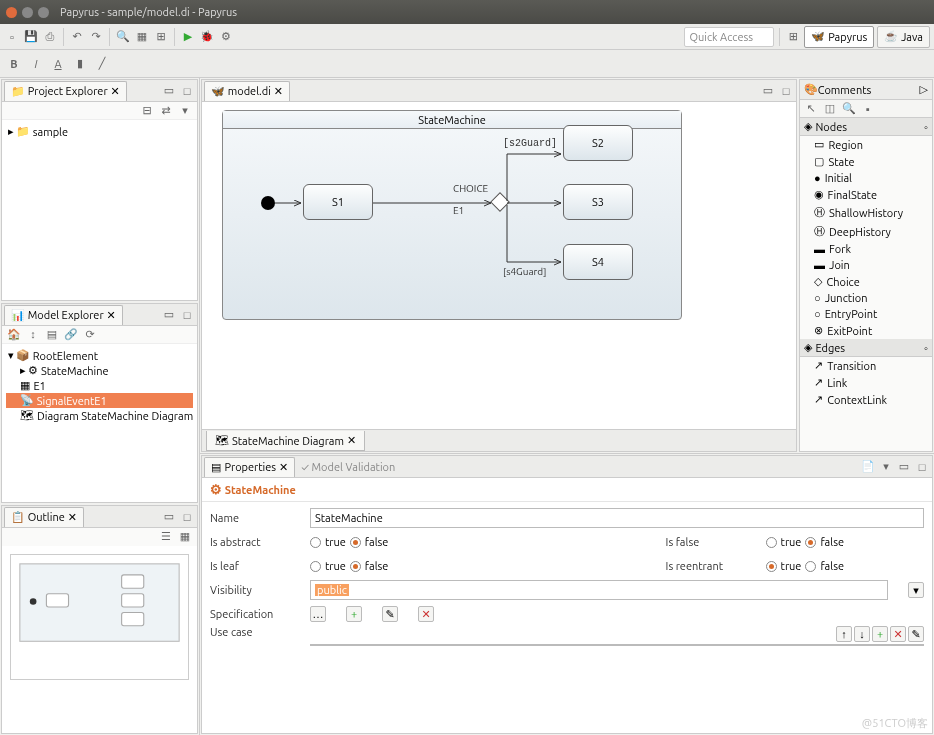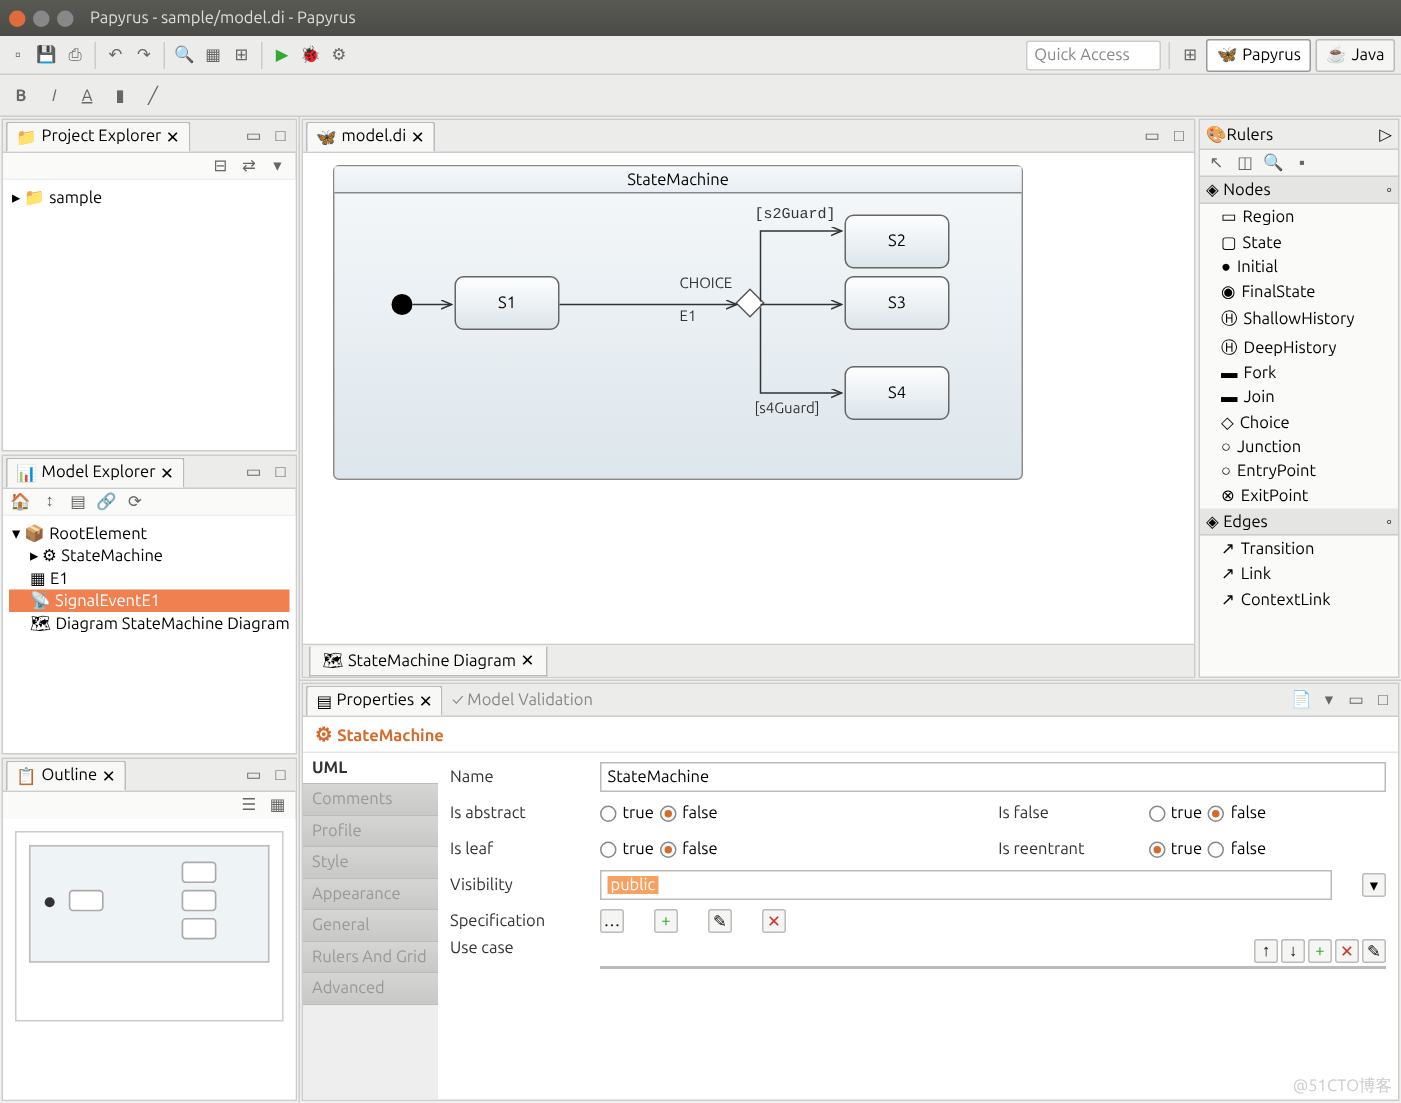--- a/index.html
+++ b/index.html
@@ -26,21 +26,21 @@
 .tree-item { padding: 1px 2px; display: flex; align-items: center; gap: 3px; cursor: pointer; white-space:nowrap;}
 .tree-item.sel { background: #f08050; color: #fff; }
 .tree-ind1 { padding-left: 14px; }
 .center-col { flex: 1; display: flex; flex-direction: column; min-width:0;}
 .editor-area { flex: 1; display: flex; min-height: 0; }
 .editor { flex: 1; border: 1px solid #ccc; margin: 1px; display: flex; flex-direction: column; background:#fff;}
 .canvas { flex: 1; background: #fff; position: relative; overflow: hidden; }
 .sm-frame { position: absolute; left: 20px; top: 8px; width: 460px; height: 210px; border: 1px solid #888; border-radius: 4px; background: linear-gradient(#f5f8fa,#dde6ec); }
 .sm-title { height: 18px; border-bottom: 1px solid #888; text-align: center; line-height: 18px; background: linear-gradient(#f5f8fa,#e8eef3);}
 .state { position: absolute; width: 70px; height: 36px; border: 1px solid #666; border-radius: 6px; background: linear-gradient(#fdfefe,#dce5eb); display: flex; align-items: center; justify-content: center; }
-.s1 { left: 80px; top: 73px; } .s2 { left: 340px; top: 32px; } .s3 { left: 340px; top: 73px; } .s4 { left: 340px; top: 133px; }
+.s1 { left: 80px; top: 73px; } .s2 { left: 340px; top: 14px; } .s3 { left: 340px; top: 73px; } .s4 { left: 340px; top: 133px; }
 .initial { position: absolute; left: 38px; top: 85px; width: 14px; height: 14px; background: #000; border-radius: 50%; }
 .choice { position: absolute; left: 270px; top: 84px; width: 14px; height: 14px; border: 1px solid #555; background: #fff; transform: rotate(45deg); }
 .lbl { position: absolute; font-size: 10px; color: #333; }
 .lbl-choice { left: 230px; top: 72px; } .lbl-e1 { left: 230px; top: 94px; }
 .lbl-s2g { left: 280px; top: 27px; font-family: Liberation Mono, monospace; } .lbl-s4g { left: 280px; top: 155px; }
 svg.conns { position: absolute; left:0; top:0; width:100%; height:100%; pointer-events:none;}
 .palette { width: 134px; border: 1px solid #ccc; margin: 1px; display: flex; flex-direction: column; background: #fafaf9; }
 .pal-head { height: 20px; background: #ececea; border-bottom: 1px solid #ccc; padding: 0 4px; display: flex; align-items: center; }
 .pal-sec { height: 18px; background: #e5e5e3; border-bottom: 1px solid #ccc; padding: 0 4px; display:flex; align-items:center; gap:3px;}
 .pal-item { padding: 2px 6px 2px 14px; display: flex; align-items: center; gap: 4px; cursor: pointer; }
@@ -231,21 +231,21 @@
               <path d="M284 94 L284 151 L338 151" fill="none" stroke="#333" marker-end="url(#ah)"></path>
             </svg>
           </div>
         </div>
         <div class="editor-tabs">
           <div class="ed-tab">🗺 <span>StateMachine Diagram</span> ✕</div>
         </div>
       </div>
 
       <div class="palette">
-        <div class="pal-head">🎨 <span>Rulers</span><span style="margin-left:auto">▷</span></div>
+        <div class="pal-head">🎨 <span>Comments</span><span style="margin-left:auto">▷</span></div>
         <div class="pal-toolbar">
           <span class="tb-icon">↖</span>
           <span class="tb-icon">◫</span>
           <span class="tb-icon">🔍</span>
           <span class="tb-icon">▪</span>
         </div>
         <div class="pal-sec">◈ <span>Nodes</span><span style="margin-left:auto">◦</span></div>
         <div class="pal-item">▭ <span>Region</span></div>
         <div class="pal-item">▢ <span>State</span></div>
         <div class="pal-item">● <span>Initial</span></div>
@@ -272,30 +272,20 @@
           <div style="padding:0 6px; color:#888;">✓ <span>Model Validation</span></div>
           <div class="view-tools">
             <span class="tb-icon">📄</span>
             <span class="tb-icon">▾</span>
             <span class="tb-icon">▭</span>
             <span class="tb-icon">□</span>
           </div>
         </div>
         <div class="props-title">⚙ <span>StateMachine</span></div>
         <div class="props-body">
-          <div class="prop-cats">
-            <div class="pcat active">UML</div>
-            <div class="pcat">Comments</div>
-            <div class="pcat">Profile</div>
-            <div class="pcat">Style</div>
-            <div class="pcat">Appearance</div>
-            <div class="pcat">General</div>
-            <div class="pcat">Rulers And Grid</div>
-            <div class="pcat">Advanced</div>
-          </div>
           <div class="prop-form">
             <div class="prow">
               <span class="plabel">Name</span>
               <input class="pinput" value="StateMachine" style="">
             </div>
             <div class="prow">
               <span class="plabel">Is abstract</span>
               <span class="radio-grp">
                   <span class="radio"></span>
                   <span>true</span> 

